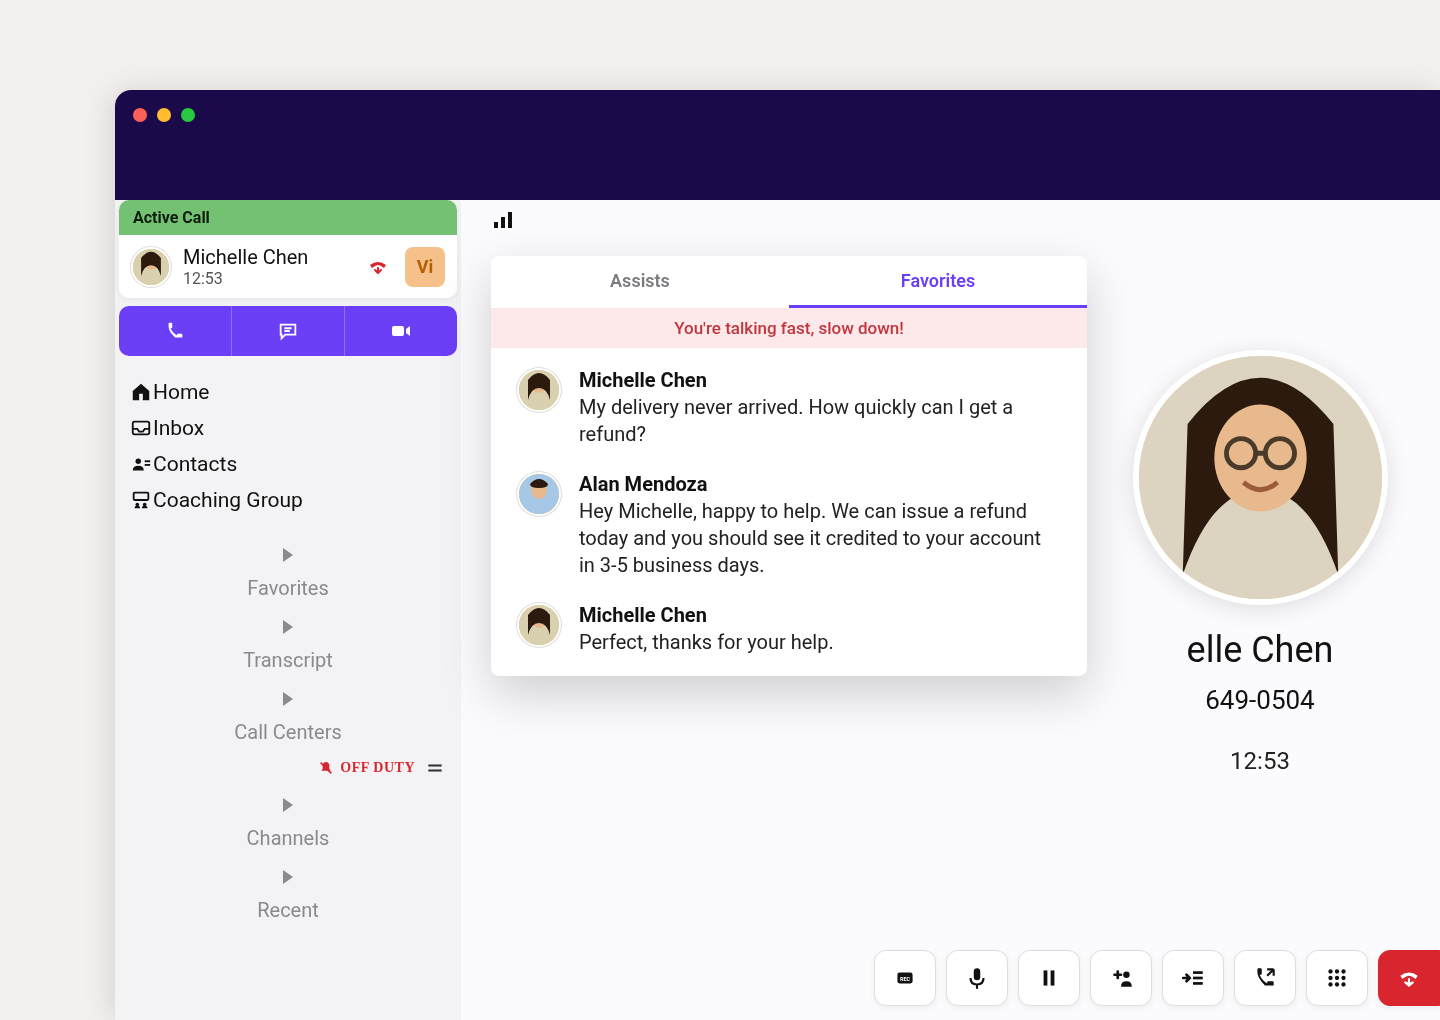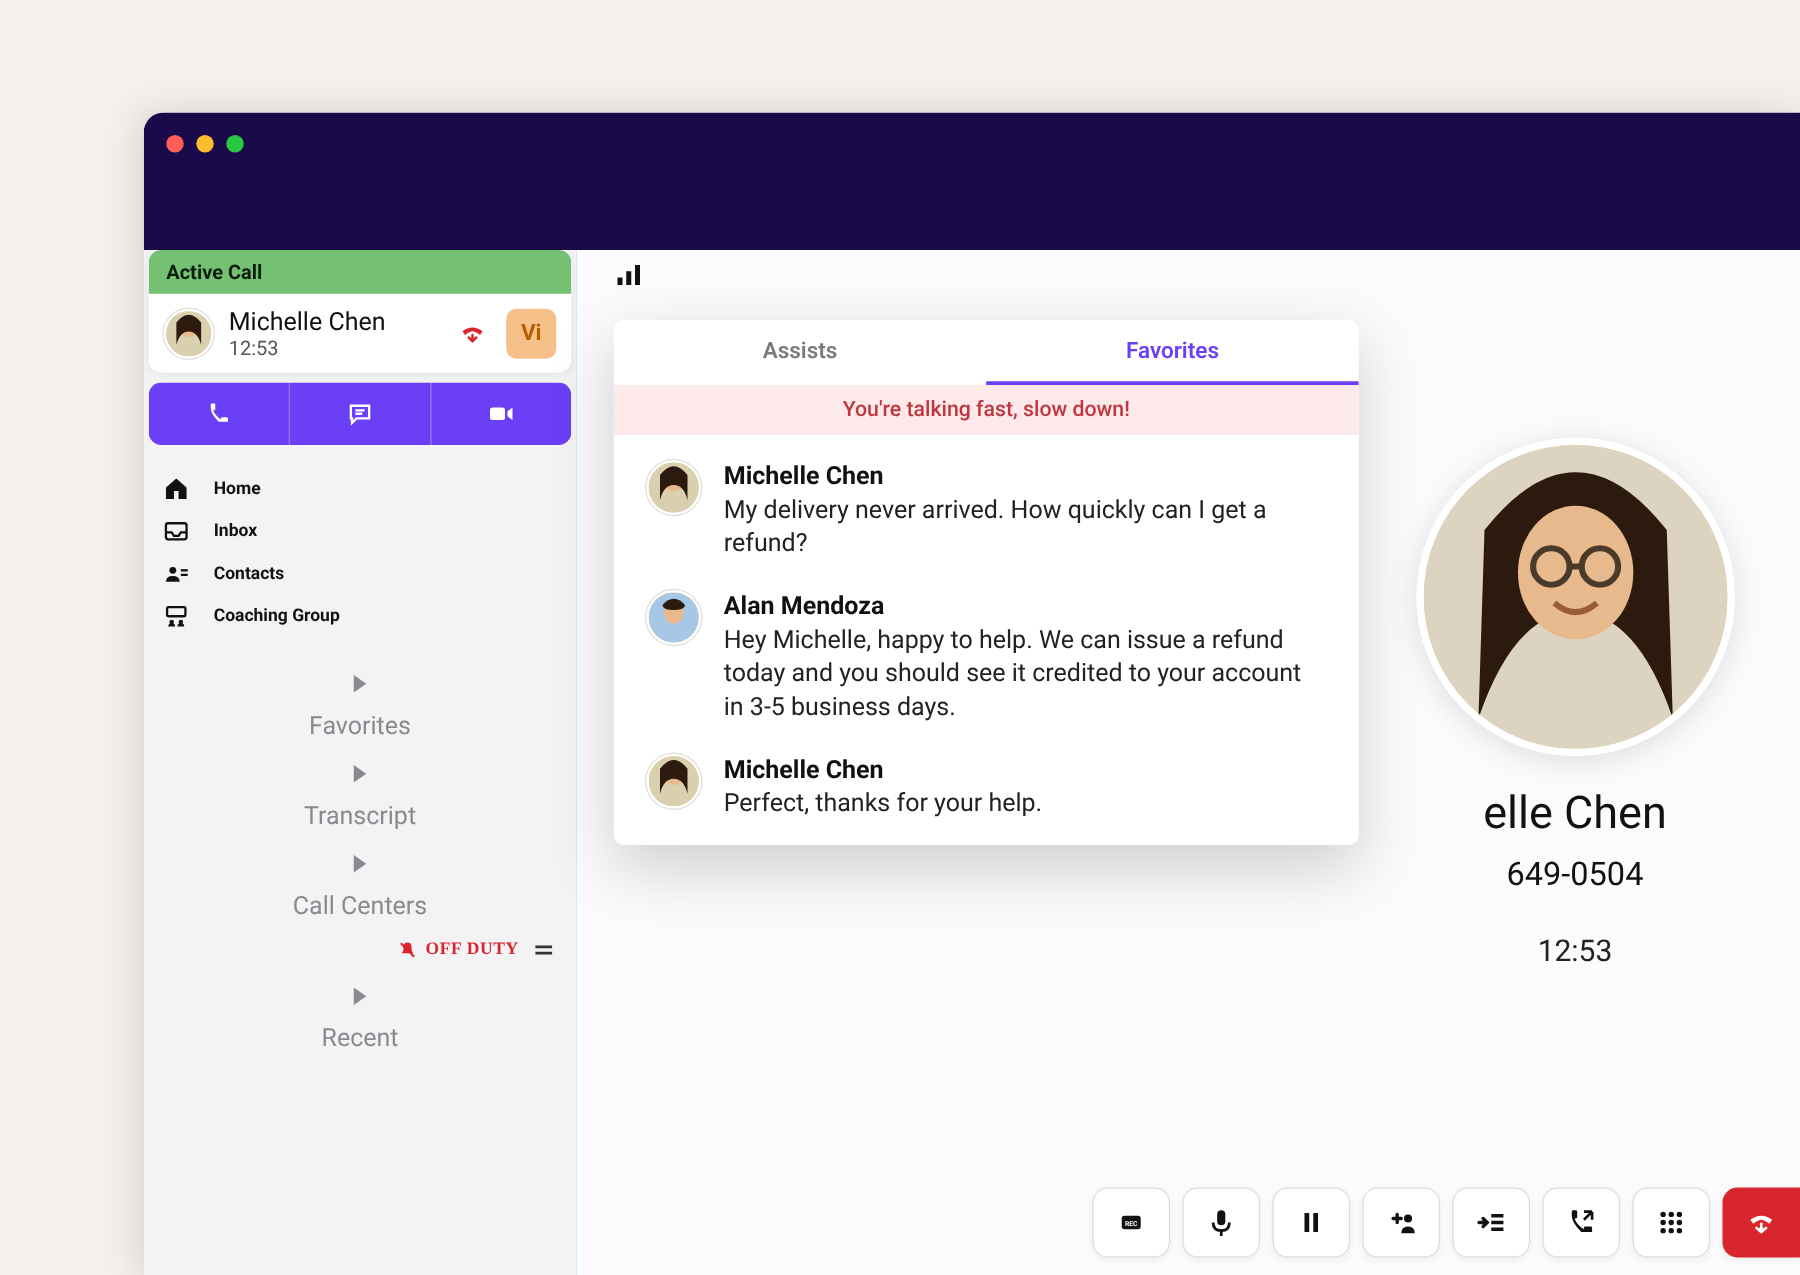--- a/index.html
+++ b/index.html
@@ -108,26 +108,25 @@
     display:flex;align-items:center;justify-content:center;
     border-right:1px solid rgba(255,255,255,.25);
     cursor:pointer;
   }
   .ptab:last-child{border-right:none;}
 
   .nav {
     padding: 18px 8px 10px 8px;
   }
   .nav-item {
-    display:flex;align-items:center;gap:18px;
+    display:flex;align-items:center;
     padding:6px 6px;
-    font-size:14px;
+    font-size:21px;
     color:#111;
     cursor:pointer;
-    font-weight:bold;
   }
   .nav-item .ico{width:24px;display:flex;justify-content:center;}
 
   .collapse-list{padding: 10px 8px;}
   .collapse-item{
     display:flex;align-items:center;gap:14px;
     color:#8a8a8e;
     font-size:20px;
     padding:10px 8px;
     cursor:pointer;
@@ -351,20 +350,24 @@
               <span>OFF DUTY</span>
             </span>
             <svg viewBox="0 0 24 24" width="20" height="20">
                 <line x1="4" y1="9" x2="20" y2="9" stroke="#333" stroke-width="2.5"></line>
                 <line x1="4" y1="15" x2="20" y2="15" stroke="#333" stroke-width="2.5"></line>
               </svg>
           </span>
         </div>
         <div class="collapse-item">
           <span class="caret"></span>
+          <span>Channels</span>
+        </div>
+        <div class="collapse-item">
+          <span class="caret"></span>
           <span>Recent</span>
         </div>
       </div>
     </aside>
 
     <main class="main">
 
       <span class="signal-icon">
         <svg viewBox="0 0 24 24" width="24" height="24">
             <rect x="3" y="14" width="4" height="6" fill="#111"></rect>

